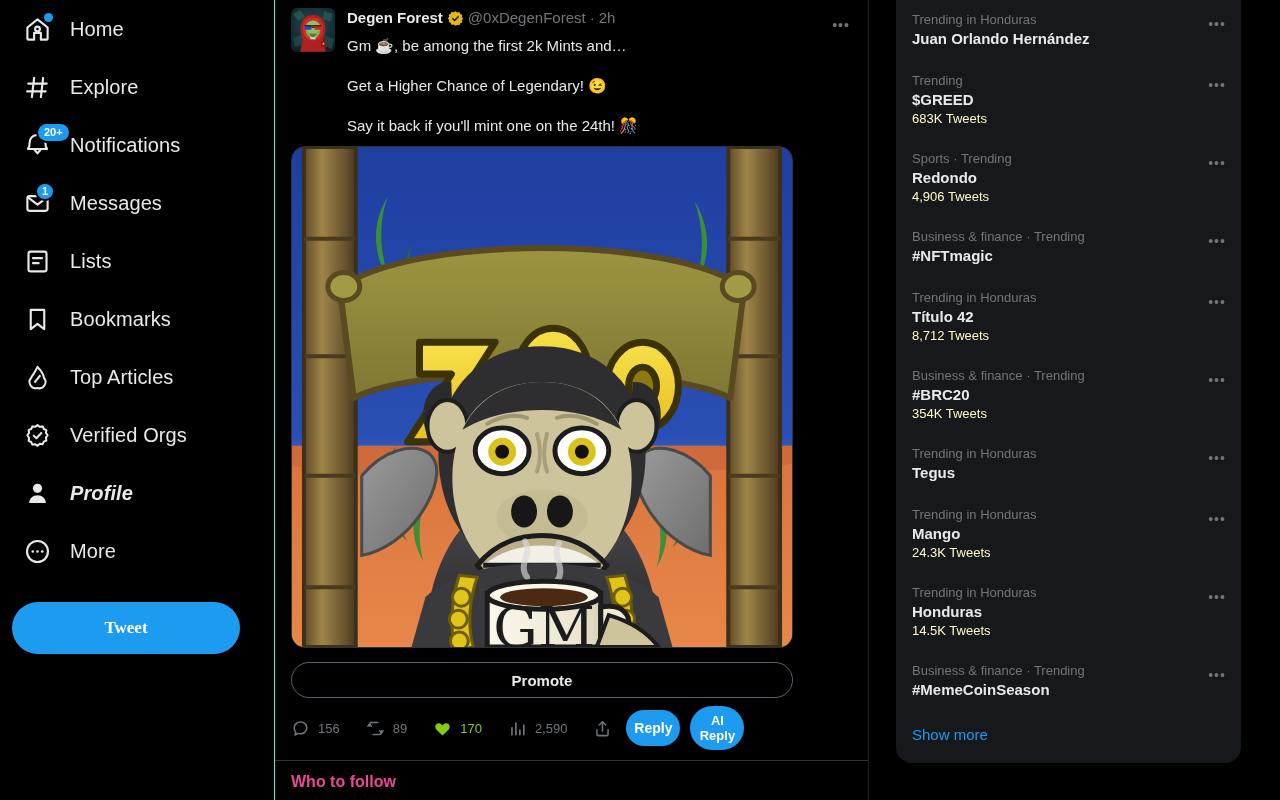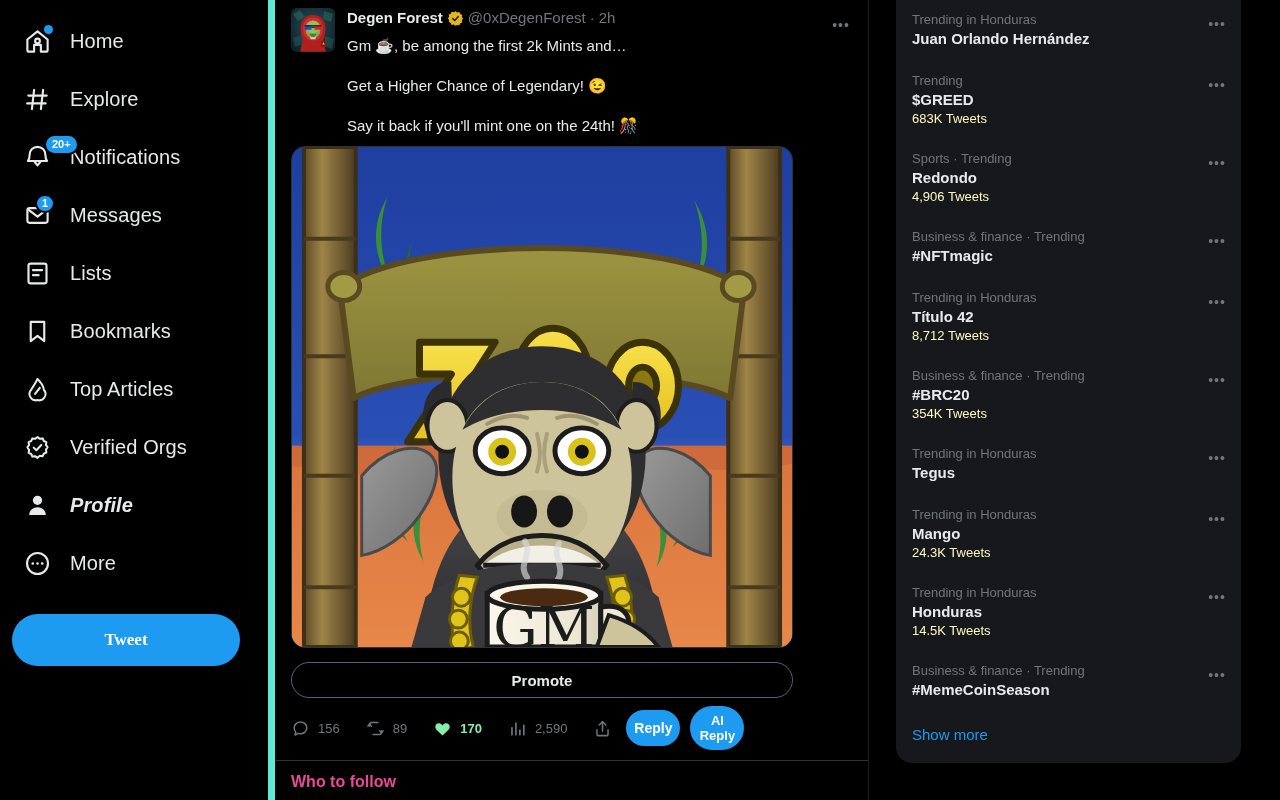--- a/index.html
+++ b/index.html
@@ -10,22 +10,22 @@
     font-family: "Liberation Sans", sans-serif;
     overflow: hidden;
     color: #e7e9ea;
   }
   .app { display: flex; width: 1280px; height: 800px; }
 
   
   .sidebar {
     width: 275px; height: 800px;
     background: #000;
-    border-right: 7px solid #5eead4;
-    padding: 12px 12px;
+    border-right: 1px solid #5eead4;
+    padding: 0 12px;
     flex: 0 0 275px;
     position: relative;
   }
   .nav-item {
     display: flex; align-items: center;
     gap: 18px;
     height: 58px;
     padding: 0 10px;
     border-radius: 999px;
     cursor: pointer;
@@ -48,21 +48,21 @@
 
   .dot-badge {
     position: absolute;
     top: -1px; right: -1px;
     width: 9px; height: 9px;
     border-radius: 50%;
     background: #1d9bf0;
   }
   .count-badge {
     position: absolute;
-    top: -8px; left: 22px;
+    top: -8px; left: 14px;
     background: #1d9bf0;
     color: #fff;
     font-size: 11px;
     font-weight: bold;
     line-height: 1;
     padding: 3px 6px;
     border-radius: 999px;
     min-width: 18px;
     text-align: center;
     border: 2px solid #000;
@@ -178,21 +178,21 @@
   }
   .action {
     display: flex; align-items: center;
     gap: 8px;
     color: #71767b;
     font-size: 13px;
     cursor: pointer;
     margin-right: 26px;
   }
   .action svg { width: 19px; height: 19px; display:block; }
-  .action.liked { color: #86efac; font-weight: bold; }
+  .action.liked { color: #84cc16; }
   .action.share { margin-right: 14px; }
   .reply-pill, .ai-pill {
     background: #1d9bf0;
     color: #fff;
     border: none;
     border-radius: 999px;
     font-weight: bold;
     cursor: pointer;
     font-family: "Liberation Sans", sans-serif;
   }

